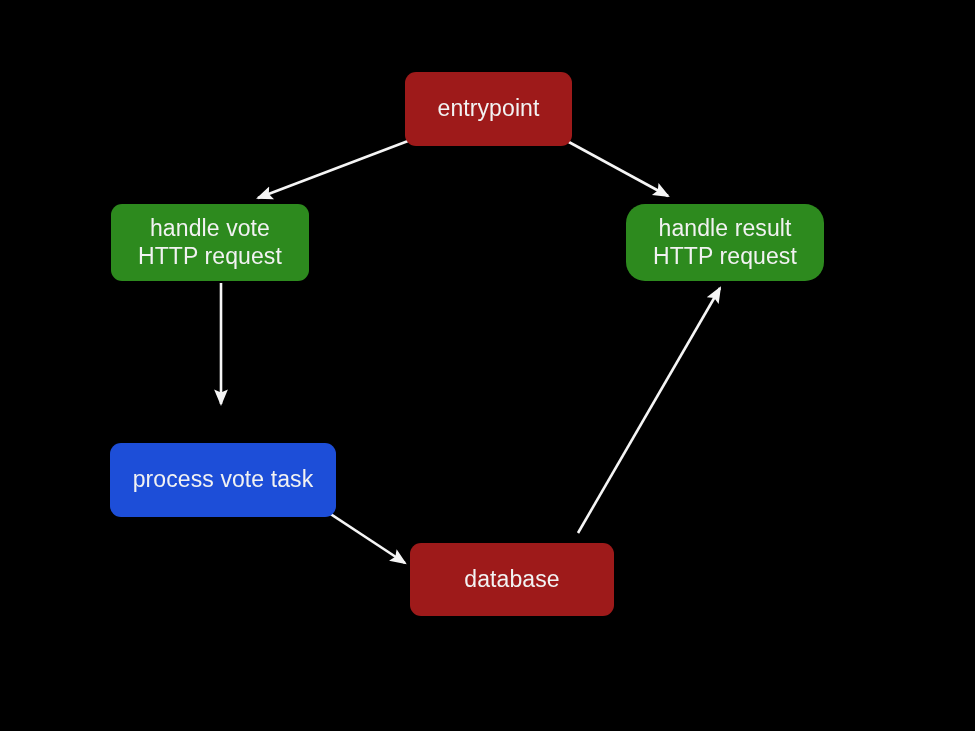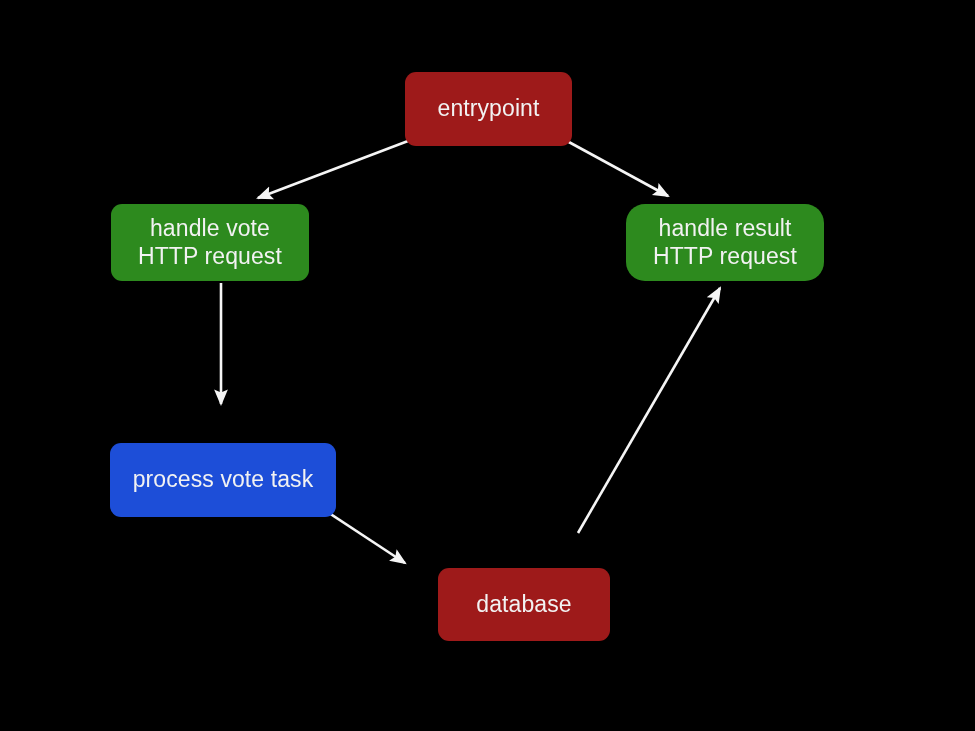--- a/index.html
+++ b/index.html
@@ -78,17 +78,17 @@
 
   <div class="node" style="left: 626px; top: 204px; width: 198px; height: 77px; background: rgb(45, 138, 30); color: rgb(242, 242, 242); border-radius: 19px;">
     <span class="node-label">handle result
 HTTP request</span>
   </div>
 
   <div class="node" style="left: 110px; top: 410px; width: 226px; height: 74px; background: #1d4ed8; color: rgb(242, 242, 242); margin-top: 33px;">
     <span class="node-label">process vote task</span>
   </div>
 
-  <div class="node" style="left: 410px; top: 568px; width: 172px; height: 73px; background: rgb(158, 26, 26); color: rgb(242, 242, 242); margin-left: 28px;">
+  <div class="node" style="left: 410px; top: 543px; width: 204px; height: 73px; background: rgb(158, 26, 26); color: rgb(242, 242, 242);">
     <span class="node-label">database</span>
   </div>
 
 </div>
 
 </body></html>

